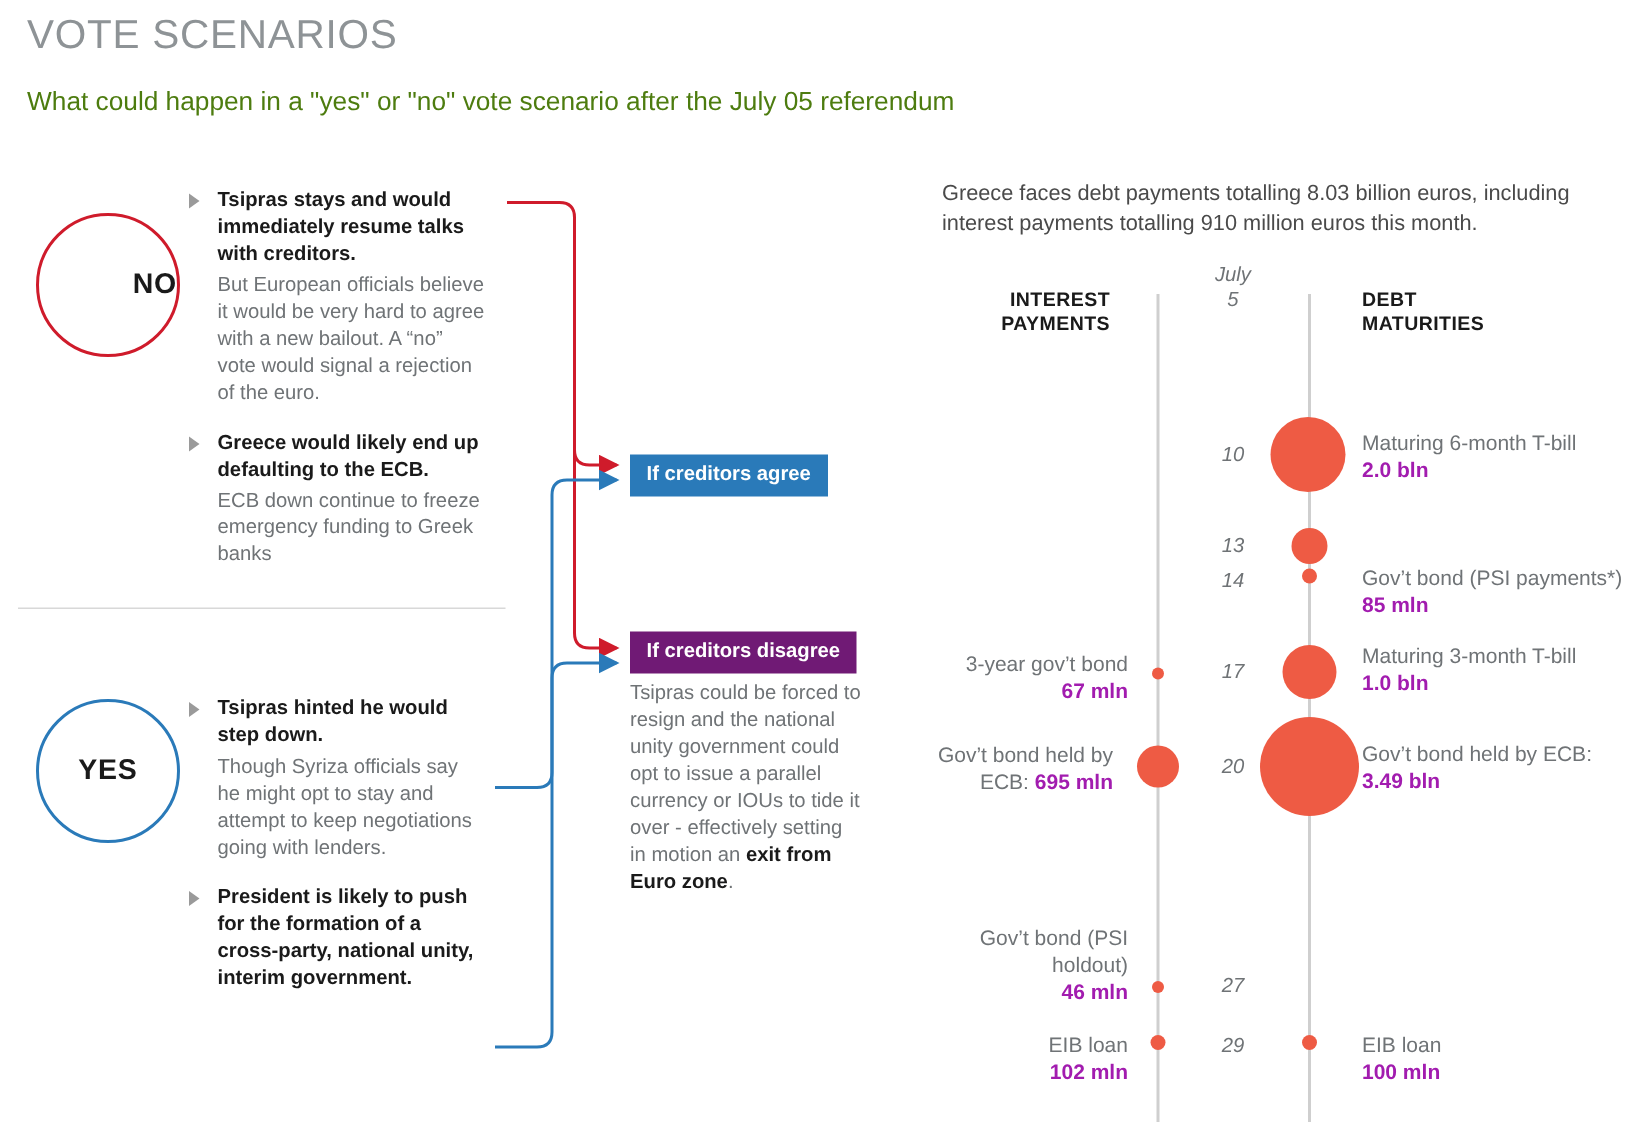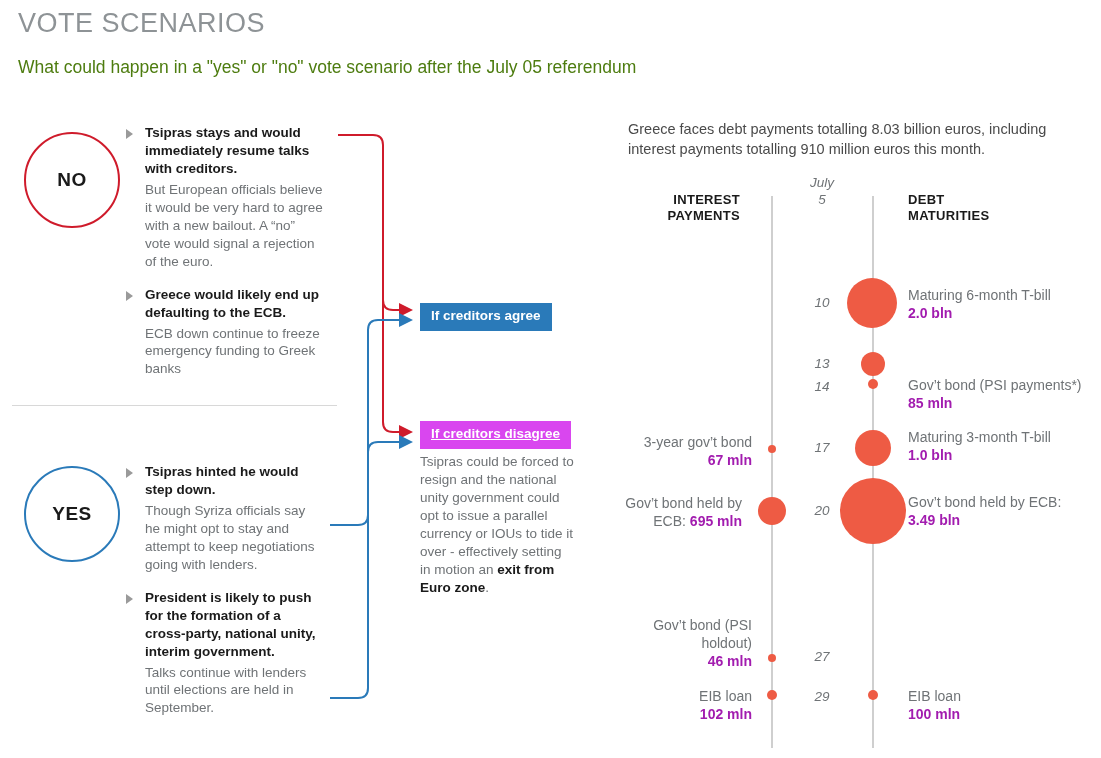--- a/index.html
+++ b/index.html
@@ -53,21 +53,21 @@
   }
   .divider { background:#d8d8d8; height:1px; }
 
   
   .outcome-label {
     color:#ffffff; font-size:13.5px; font-weight:700;
     padding:6px 11px 7px 11px;
     display:inline-block; line-height:1.1;
   }
   .outcome-label.agree { background:#2a7ab9; }
-  .outcome-label.disagree { background:#d946ef;text-decoration:underline; }
+  .outcome-label.disagree { background:#701a75; }
   .outcome-body { width:155px; font-size:13.5px; line-height:1.33; color:#6f7376; }
   .outcome-body b { color:#1a1a1a; }
   .outcome-body.strong { color:#1a1a1a; font-weight:700; }
 
   
   #debt-intro {
     left:628px; top:120px; width:452px;
     font-size:14.5px; line-height:1.35; color:#4a4a4a;
   }
   .col-head {
@@ -96,21 +96,21 @@
   svg.connectors { position:absolute; left:0; top:0; pointer-events:none; }
 </style>
 </head>
 <body>
 
 <div class="stage">
 
   <div class="abs" id="page-title">VOTE SCENARIOS</div>
   <div class="abs" id="page-subtitle">What could happen in a "yes" or "no" vote scenario after the July 05 referendum</div>
 
-  <div class="abs scenario-badge" style="left:24px; top:132px;">
+  <div class="abs scenario-badge" style="left:24px; top:142px;justify-content:flex-end;">
     <span>NO</span>
   </div>
 
   <div class="abs bullet-block" style="left:124px; top:124px;">
     <div class="bullet-row">
       <span class="tri-icon"></span>
       <div class="b-head">Tsipras stays and would immediately resume talks with creditors.</div>
       <div class="b-body">But European officials believe it would be very hard to agree with a new bailout. A “no” vote would signal a rejection of the euro.</div>
     </div>
     <div class="bullet-row" style="margin-top:15px;">
@@ -128,21 +128,20 @@
 
   <div class="abs bullet-block" style="left:124px; top:463px;">
     <div class="bullet-row">
       <span class="tri-icon"></span>
       <div class="b-head">Tsipras hinted he would step down.</div>
       <div class="b-body">Though Syriza officials say he might opt to stay and attempt to keep negotiations going with lenders.</div>
     </div>
     <div class="bullet-row" style="margin-top:15px;">
       <span class="tri-icon"></span>
       <div class="b-head">President is likely to push for the formation of a cross-party, national unity, interim government.</div>
-      <div class="b-body">Talks continue with lenders until elections are held in September.</div>
     </div>
   </div>
 
   <svg class="connectors" width="1101" height="758">
     <defs>
       <marker id="arrow-red" markerWidth="7" markerHeight="7" refX="6" refY="3.5" orient="auto">
         <path d="M0,0 L7,3.5 L0,7 z" fill="#cf1b2b"></path>
       </marker>
       <marker id="arrow-blue" markerWidth="7" markerHeight="7" refX="6" refY="3.5" orient="auto">
         <path d="M0,0 L7,3.5 L0,7 z" fill="#2a7ab9"></path>

